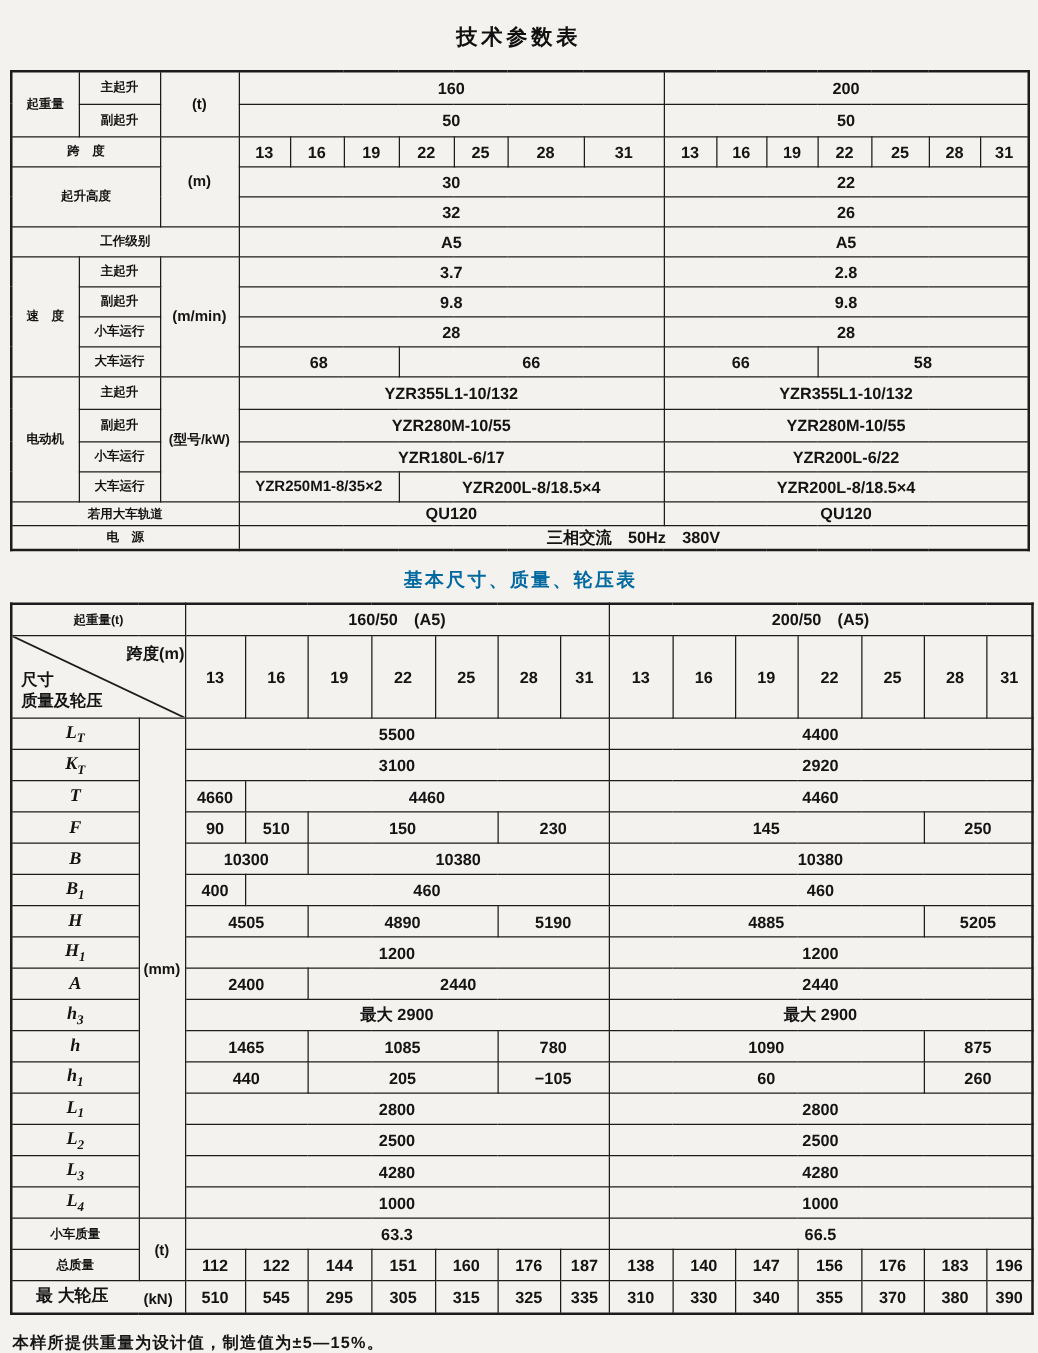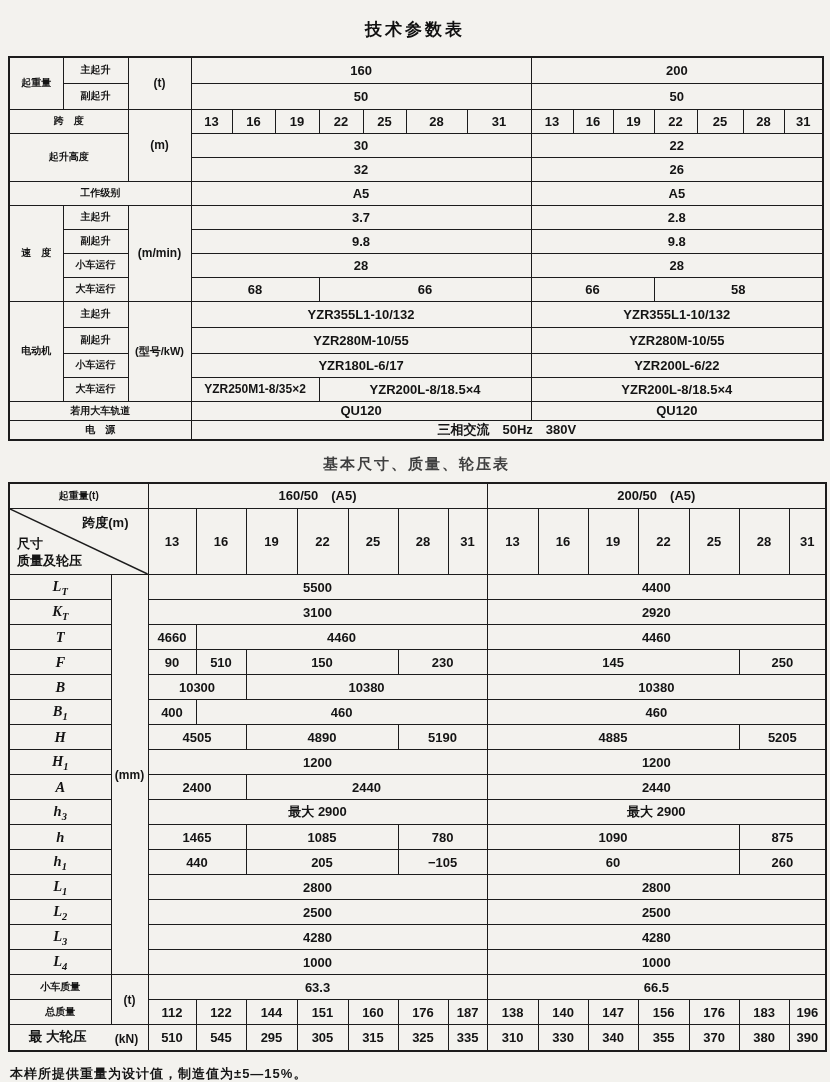--- a/index.html
+++ b/index.html
@@ -12,42 +12,42 @@
   }
   .page{padding:8px 1px 0 8px;}
   .title1{
     width:814px;text-align:center;
     font:700 17px "Liberation Sans",sans-serif;
     letter-spacing:3px;color:#101010;margin:10px 0 0 0;
   }
   .title2{
     width:817px;text-align:center;
     font:700 15px "Liberation Sans",sans-serif;
-    letter-spacing:2px;color:#404040;margin:14px 0 0 0;
+    letter-spacing:2px;color:#0369a1;margin:14px 0 0 0;
   }
   table{
     border-collapse:collapse;table-layout:fixed;
     border:2px solid #1c1c1c;
   }
   #t1{width:814px;margin-top:15px;}
   #t2{width:817px;margin-top:8px;border-radius:26px;}
   td{
     border:1px solid #1c1c1c;
     text-align:center;vertical-align:middle;
     padding:0;overflow:hidden;white-space:nowrap;
     font:700 13px "Liberation Sans",sans-serif;color:#141414;
   }
   td.label{font-size:10px;}
   td.unit{font-size:12px;}
   td.value{font-size:13px;}
   td.var i{font:italic 700 14.5px "Liberation Serif",serif;}
   td.var sub{font-size:10.5px;font-style:italic;}
   td.diag{position:relative;}
   .dg-line{position:absolute;left:0;top:0;width:100%;height:100%;display:block;}
-  .dg-top{position:absolute;top:5px;right:19px;font-size:13px;font-weight:700;}
+  .dg-top{position:absolute;top:5px;right:0;font-size:13px;font-weight:700;}
   .dg-mid{position:absolute;left:7px;top:26px;font-size:13px;font-weight:700;font-family:Liberation Mono, monospace;}
   .dg-bot{position:absolute;left:7px;bottom:4px;font-size:13px;font-weight:700;}
   .lu-wrap{display:flex;align-items:flex-end;width:100%;}
   .lu-wrap span:first-child{flex:1 1 auto;text-align:center;font-size:13.5px;}
   .lu-wrap .lu-unit{flex:0 0 42px;text-align:center;font-size:12px;}
   .footnote{
     font:700 13px "Liberation Sans",sans-serif;
     margin:13px 0 0 2px;color:#161616;letter-spacing:1px;
   }
 </style>

